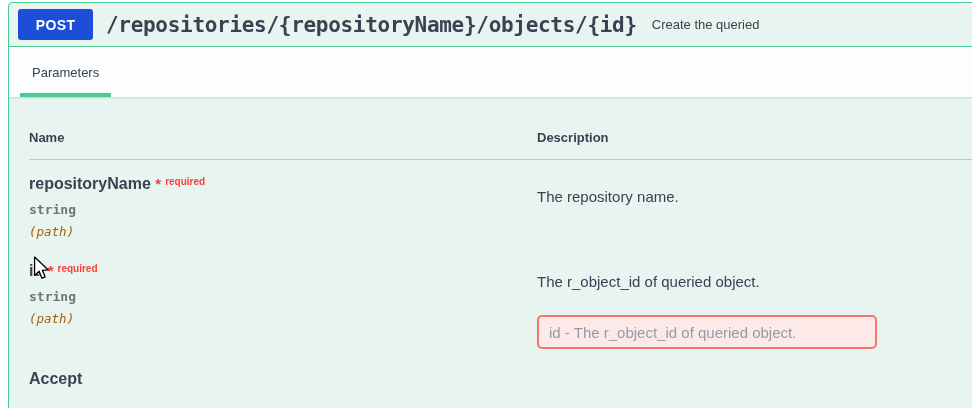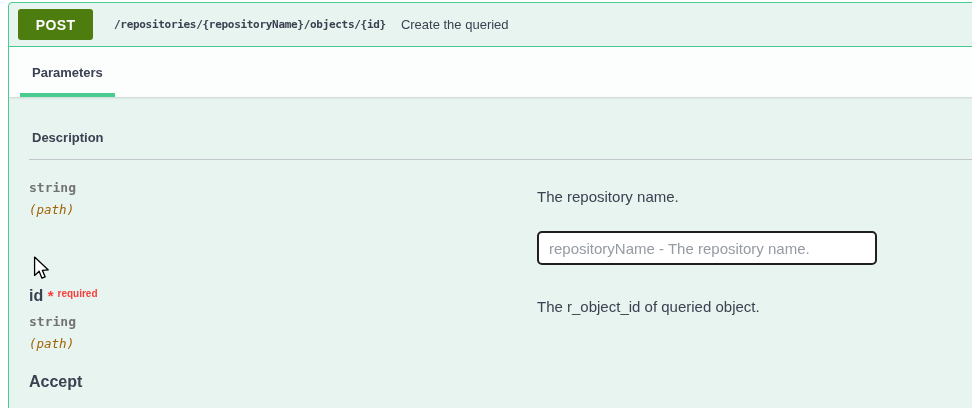--- a/index.html
+++ b/index.html
@@ -22,36 +22,36 @@
   
   .opblock-summary {
     height: 44px;
     display: flex;
     align-items: center;
     padding-left: 9px;
     border-bottom: 1px solid #49cc90;
   }
   .method-btn {
     min-width: 75px; height: 31px;
-    background: #4d7c0f;
+    background: #1d4ed8;
     border: none;
     border-radius: 3px;
     color: #ffffff;
     font-family: "Liberation Sans", sans-serif;
     font-weight: bold;
     font-size: 14px;
     letter-spacing: 0.4px;
     display: flex; align-items: center; justify-content: center;
     cursor: pointer;
   }
   .summary-path {
-    margin-left: 21px;
+    margin-left: 13px;
     font-family: "DejaVu Sans Mono", "Liberation Mono", monospace;
     font-weight: bold;
-    font-size: 11px;
+    font-size: 21px;
     color: #3b4151;
     letter-spacing: -0.3px;
   }
   .summary-desc {
     margin-left: 15px;
     font-size: 13px;
     color: #3b4151;
   }
   
   .tab-header {
@@ -62,21 +62,21 @@
     align-items: stretch;
     padding-left: 11px;
     position: relative;
   }
   .tab-item {
     position: relative;
     display: flex;
     align-items: center;
     padding: 0 12px;
     font-size: 13px;
-    font-weight: bold;
+    font-weight: normal;
     color: #3b4151;
     cursor: pointer;
   }
   .tab-underline {
     position: absolute;
     left: 0; right: 0; bottom: 0;
     height: 4px;
     background: #49cc90;
   }
   
@@ -183,45 +183,49 @@
   <div class="tab-header">
     <div class="tab-item">
       <span>Parameters</span>
       <div class="tab-underline"></div>
     </div>
   </div>
 
   <div class="opblock-body">
 
     <div class="param-grid table-head">
+      <div class="col-name">Name</div>
       <div class="col-desc">Description</div>
     </div>
     <hr class="head-divider">
 
     <div class="param-grid param-row">
       <div class="name-cell">
+        <div class="param-name"><span>repositoryName</span>
+          <span class="param-star">*</span><span class="param-required">required</span>
+        </div>
         <div class="param-type">string</div>
         <div class="param-in">(path)</div>
       </div>
       <div class="desc-cell">
         <div class="param-desc-text">The repository name.</div>
-        <input class="param-input" type="text" placeholder="repositoryName - The repository name." style="">
       </div>
     </div>
 
     <div class="param-grid param-row second">
       <div class="name-cell">
         <div class="param-name"><span>id</span>
           <span class="param-star">*</span><span class="param-required">required</span>
         </div>
         <div class="param-type">string</div>
         <div class="param-in">(path)</div>
       </div>
       <div class="desc-cell">
         <div class="param-desc-text">The r_object_id of queried object.</div>
+        <input class="param-input invalid" type="text" placeholder="id - The r_object_id of queried object." style="">
       </div>
     </div>
 
     <div class="footer-param">Accept</div>
 
   </div>
 </div>
 
 <svg class="mouse-cursor" viewBox="0 0 24 30">
   <path d="M5 2 L5 22 L10 17.5 L13 25 L16.5 23.5 L13.5 16.5 L20 16 Z" fill="#ffffff" stroke="#000000" stroke-width="1.4" stroke-linejoin="round"></path>

